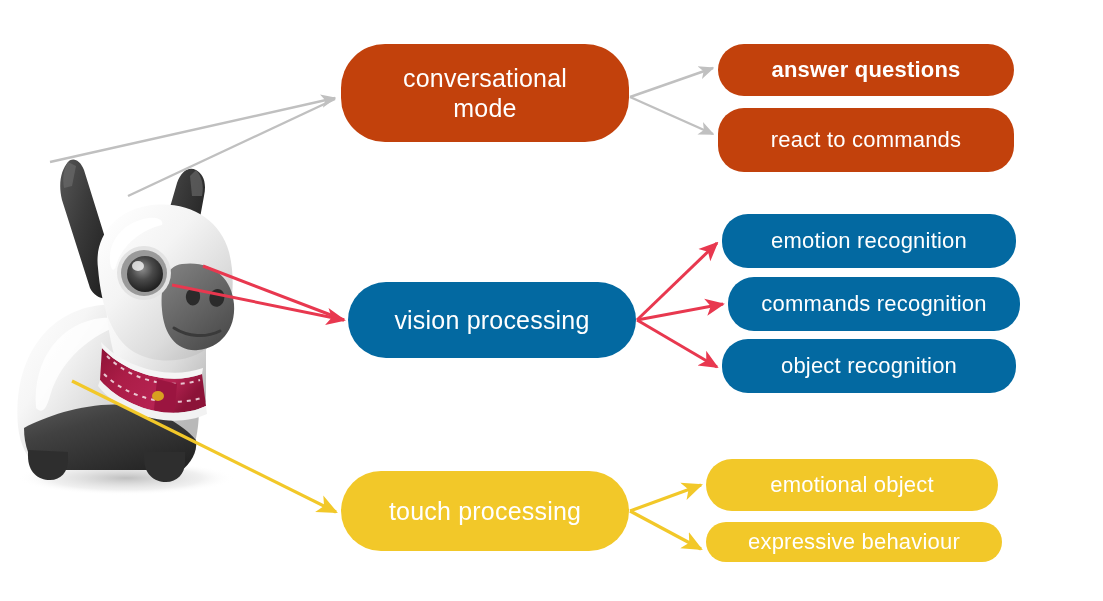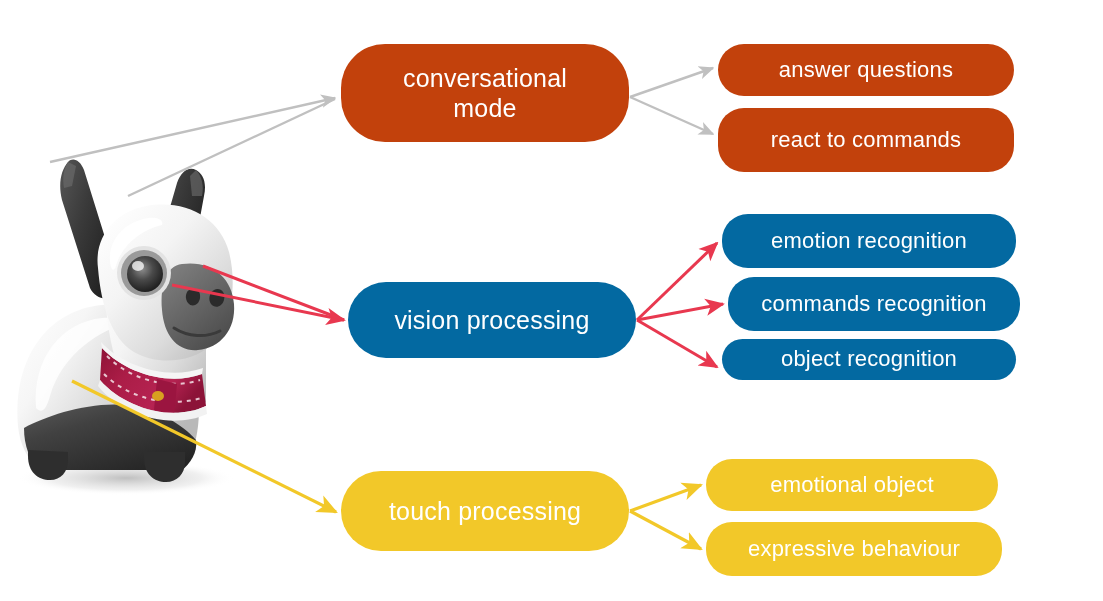--- a/index.html
+++ b/index.html
@@ -41,31 +41,31 @@
   }
   .node.gray   { background: #c2410c; }
   .node.red    { background: #0369a1; }
   .node.yellow { background: #f2c829; }
 
   .node.parent   { font-size: 25px; border-radius: 34px; }
   .node.leaf     { font-size: 22px; border-radius: 26px; }
 
   
   #node-conversational { left: 341px; top: 44px;  width: 288px; height: 98px;  border-radius: 44px; }
-  #node-answer         { left: 718px; top: 44px;  width: 296px; height: 52px;  }
+  #node-answer         { left: 718px; top: 44px;  width: 296px; height: 52px; font-weight: bold;  }
   #node-react          { left: 718px; top: 108px; width: 296px; height: 64px;  }
 
   #node-vision         { left: 348px; top: 282px; width: 288px; height: 76px;  border-radius: 38px; }
   #node-emotion-rec    { left: 722px; top: 214px; width: 294px; height: 54px;  }
   #node-gesture-rec    { left: 728px; top: 277px; width: 292px; height: 54px;  }
-  #node-object-rec     { left: 722px; top: 339px; width: 294px; height: 41px;  }
+  #node-object-rec     { left: 722px; top: 339px; width: 294px; height: 54px;  }
 
   #node-touch          { left: 341px; top: 471px; width: 288px; height: 80px;  border-radius: 40px; }
   #node-emotional-st   { left: 706px; top: 459px; width: 292px; height: 52px;  }
-  #node-expressive     { left: 706px; top: 522px; width: 296px; height: 54px;  }
+  #node-expressive     { left: 706px; top: 522px; width: 296px; height: 40px;  }
 
   
   #robot-dog {
     position: absolute;
     left: 6px;
     top: 140px;
     width: 262px;
     height: 362px;
   }
   #robot-dog svg { display: block; width: 100%; height: 100%; }

